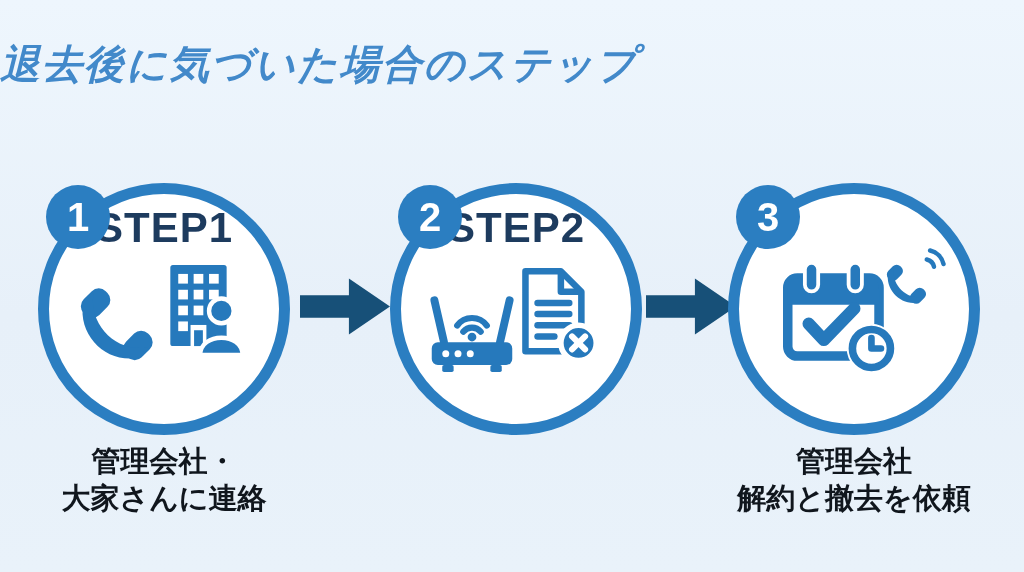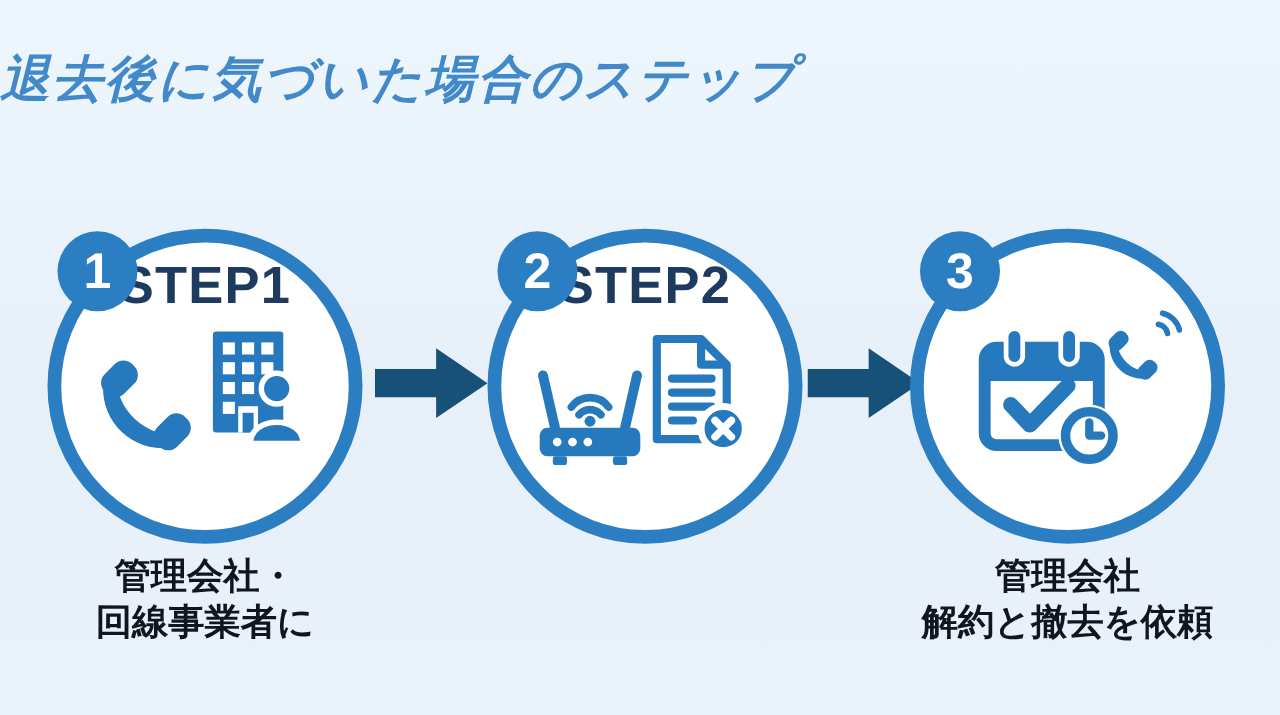--- a/index.html
+++ b/index.html
@@ -80,21 +80,21 @@
         <rect x="23" y="66" width="11" height="11"></rect>
         <rect x="37" y="70" width="18" height="24"></rect>
       </g>
       <rect x="41" y="76" width="10" height="18" fill="#2679bc"></rect>
       <circle cx="72" cy="54" r="14" fill="#2679bc" stroke="#ffffff" stroke-width="5"></circle>
       <path d="M48 104 C48 78, 96 78, 96 104 Z" fill="#2679bc" stroke="#ffffff" stroke-width="5"></path>
     </svg>
 
     <div class="caption">
       <div>管理会社・</div>
-      <div>回線事業者に</div>
+      <div>大家さんに連絡</div>
     </div>
   </div>
 
   <svg class="arrow arrow-1" viewBox="0 0 92 57">
     <polygon points="0,17 50,17 50,0 92,28.5 50,57 50,40 0,40" fill="#175078"></polygon>
   </svg>
 
   <div class="step step2">
     <div class="circle"></div>
     <div class="badge">

